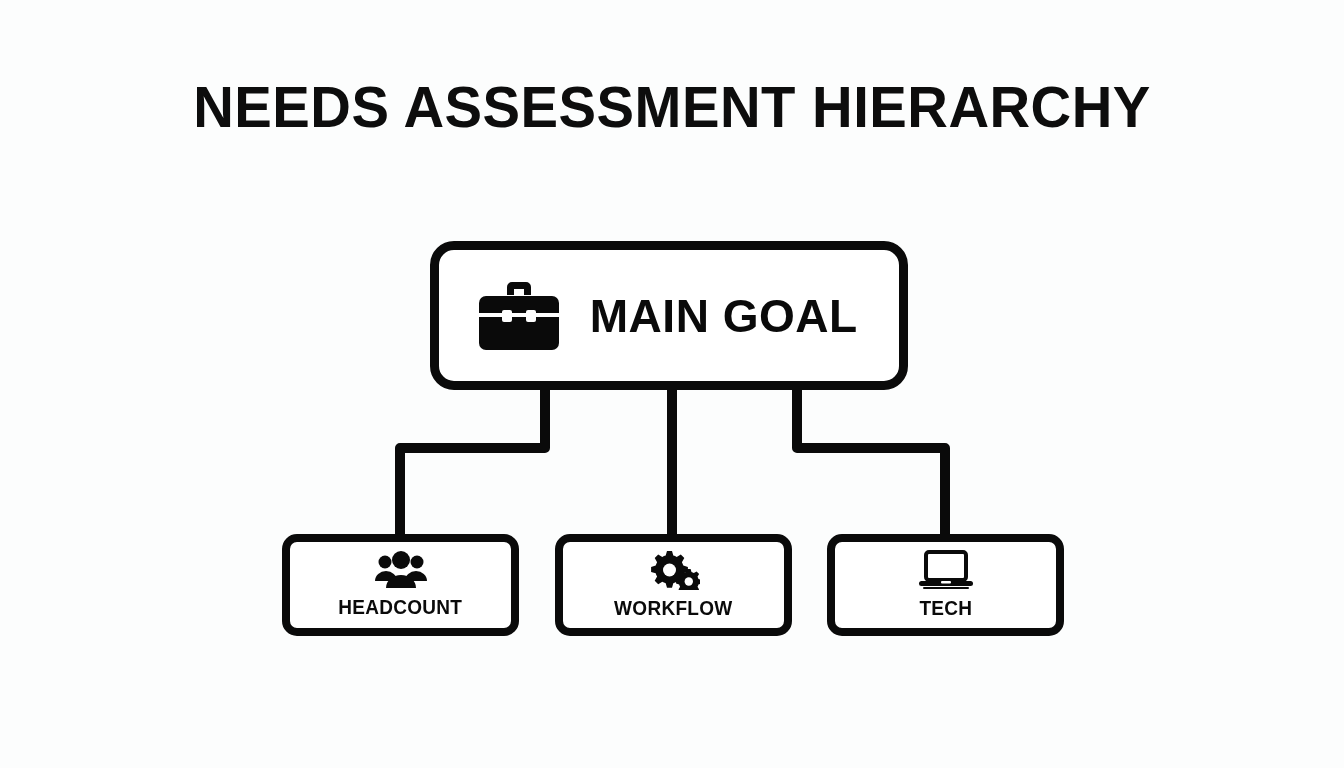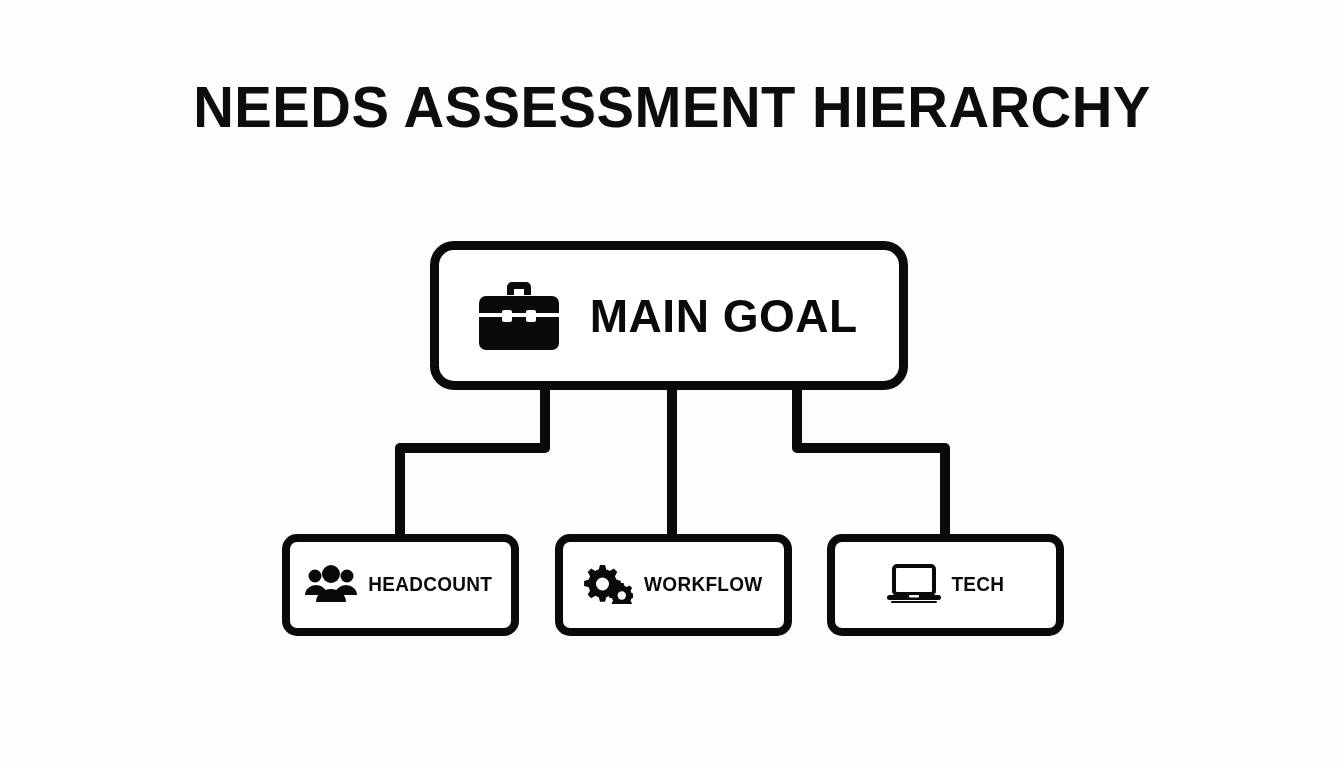--- a/index.html
+++ b/index.html
@@ -76,21 +76,21 @@
     letter-spacing: 0.5px;
     white-space: nowrap;
     transform: scaleX(0.98);
   }
 
   .child-node {
     width: 237px;
     height: 102px;
     border-radius: 15px;
     border-width: 8px;
-    flex-direction: row;
+    flex-direction: column;
     justify-content: center;
     gap: 8px;
     padding-bottom: 2px;
   }
 
   #node-headcount { left: 282px; top: 534px; }
   #node-workflow  { left: 555px; top: 534px; align-items: center; }
   #node-tech      { left: 827px; top: 534px; }
 
   .child-label {

